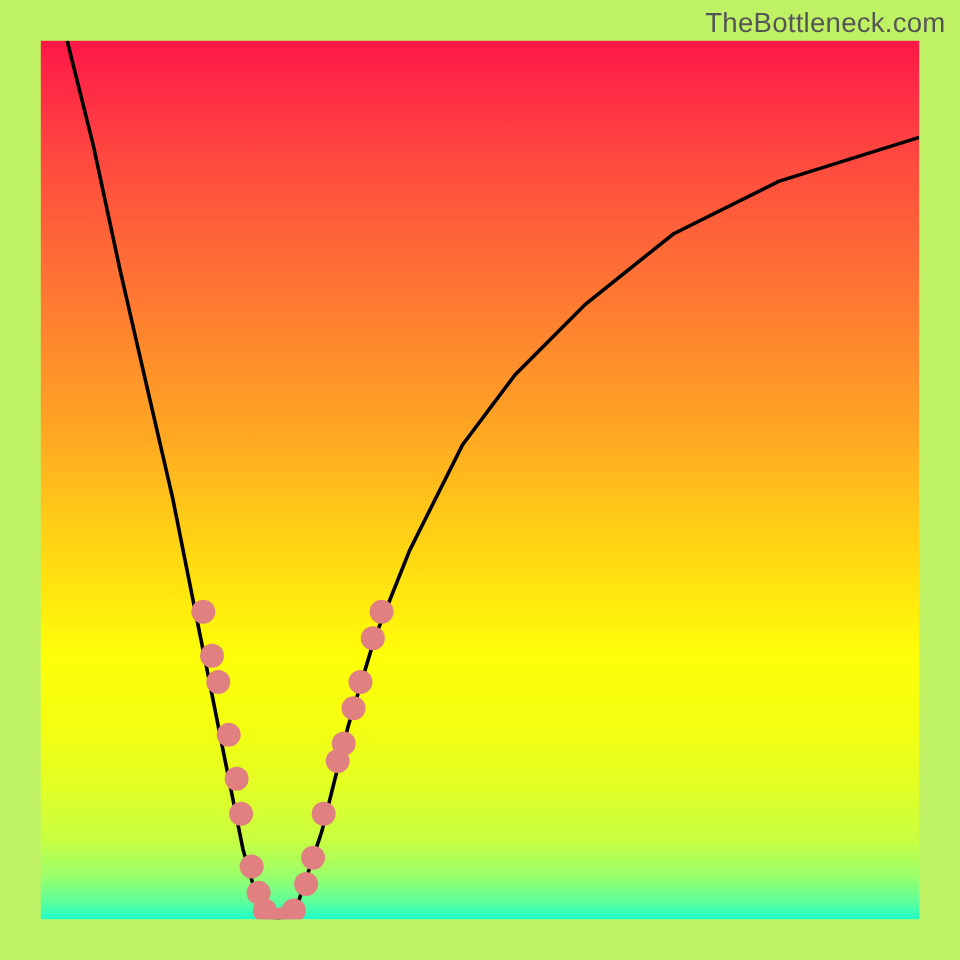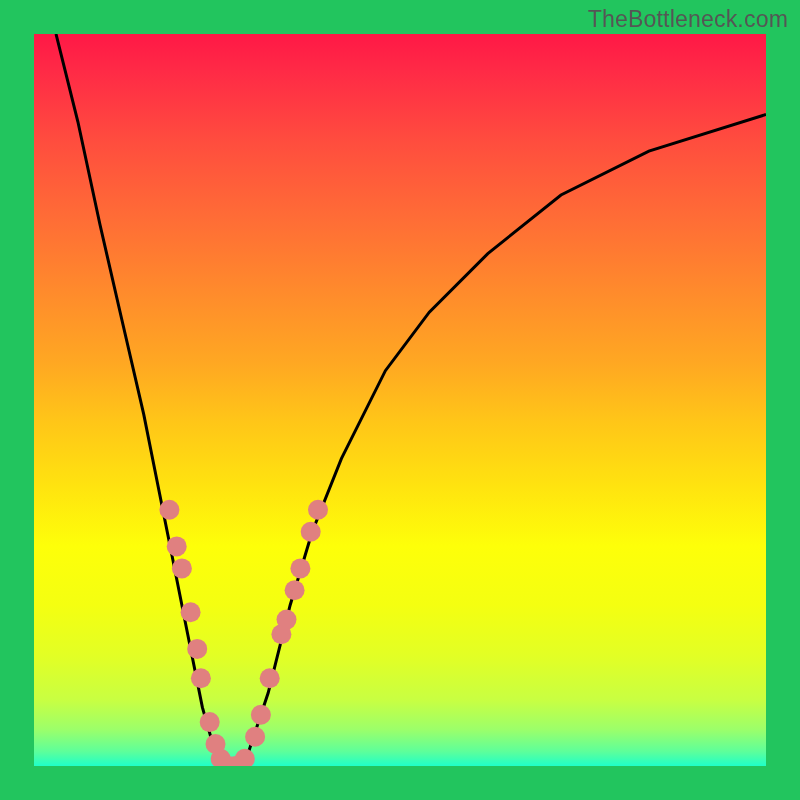--- a/index.html
+++ b/index.html
@@ -7,21 +7,21 @@
     padding: 0;
     width: 800px;
     height: 800px;
     overflow: hidden;
     font-family: Arial, sans-serif;
   }
   .chart-container {
     position: relative;
     width: 800px;
     height: 800px;
-    background: #22c55e;
+    background: #bef264;
   }
   .plot-area {
     position: absolute;
     left: 34px;
     top: 34px;
     width: 732px;
     height: 732px;
     background: linear-gradient(to bottom,
       #ff1846 0%,
       #ff2a46 5%,

